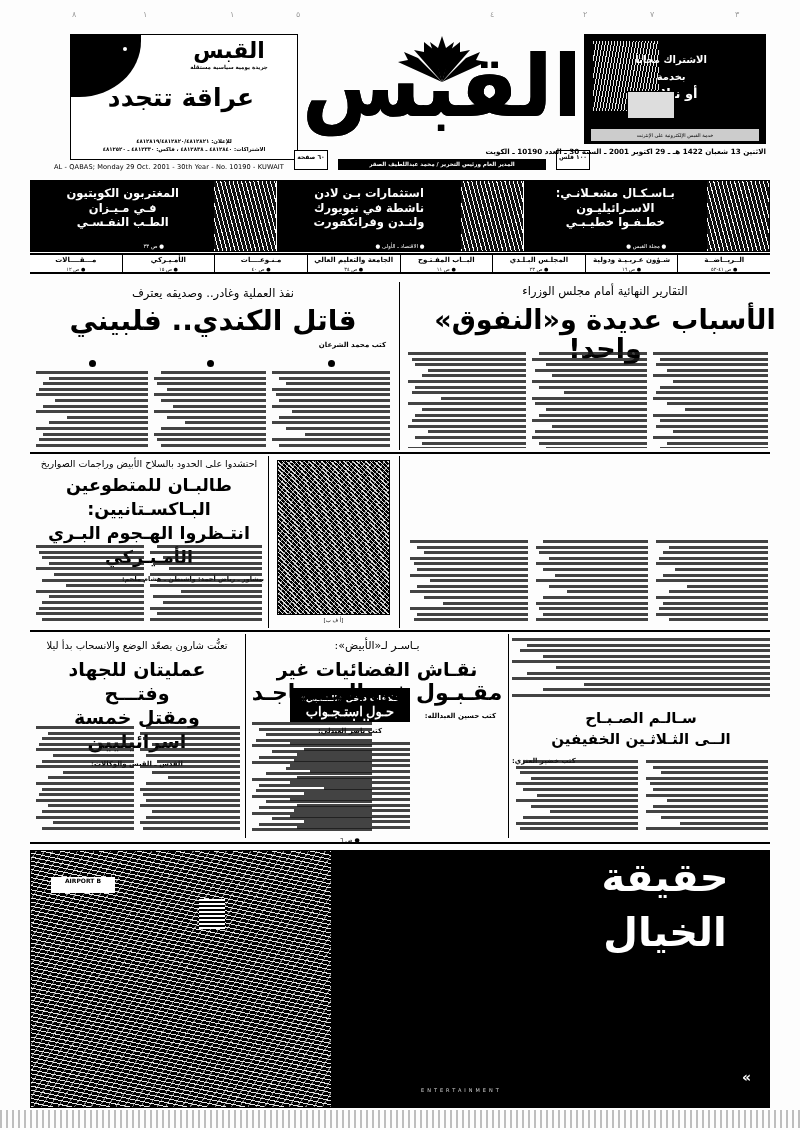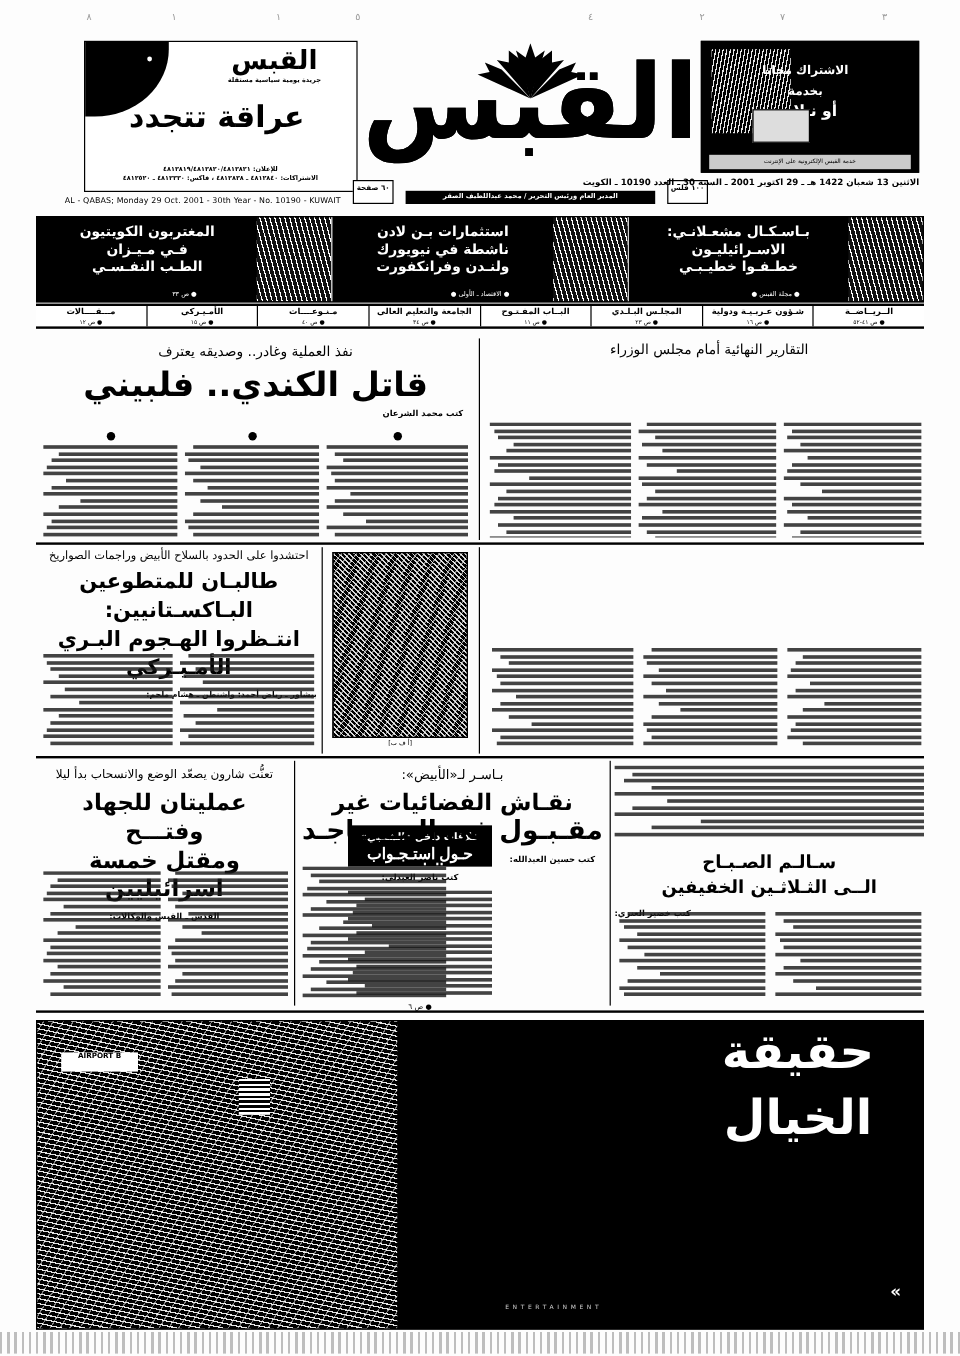--- a/index.html
+++ b/index.html
@@ -342,22 +342,23 @@
       <div class="npage">● ص ١٥</div>
     </div>
     <div class="navitem">
       <div class="nlabel">مـــقــــالات</div>
       <div class="npage">● ص ١٢</div>
     </div>
   </div>
 
   <div class="vrule" style="left:399px;top:282px;height:168px;"></div>
 
-  <div style="position:absolute;right:26px;top:284px;width:366px;">
+  <div style="position:absolute;right:12px;top:284px;width:366px;">
     <div class="kicker">التقارير النهائية أمام مجلس الوزراء</div>
+    <div class="hl-xl" style="margin-top:6px;font-size:27px;">الأسباب عديدة و«النفوق» واحد!</div>
   </div>
   <div class="body-col" style="right:32px;top:352px;width:115px;height:96px;">
     <div class="bt s1"></div>
       <div class="bt s2"></div>
       <div class="bt s4"></div>
       <div class="bt s3"></div>
     <div class="bt s1"></div>
       <div class="bt s6"></div>
       <div class="bt s2"></div>
       <div class="bt s4"></div>

